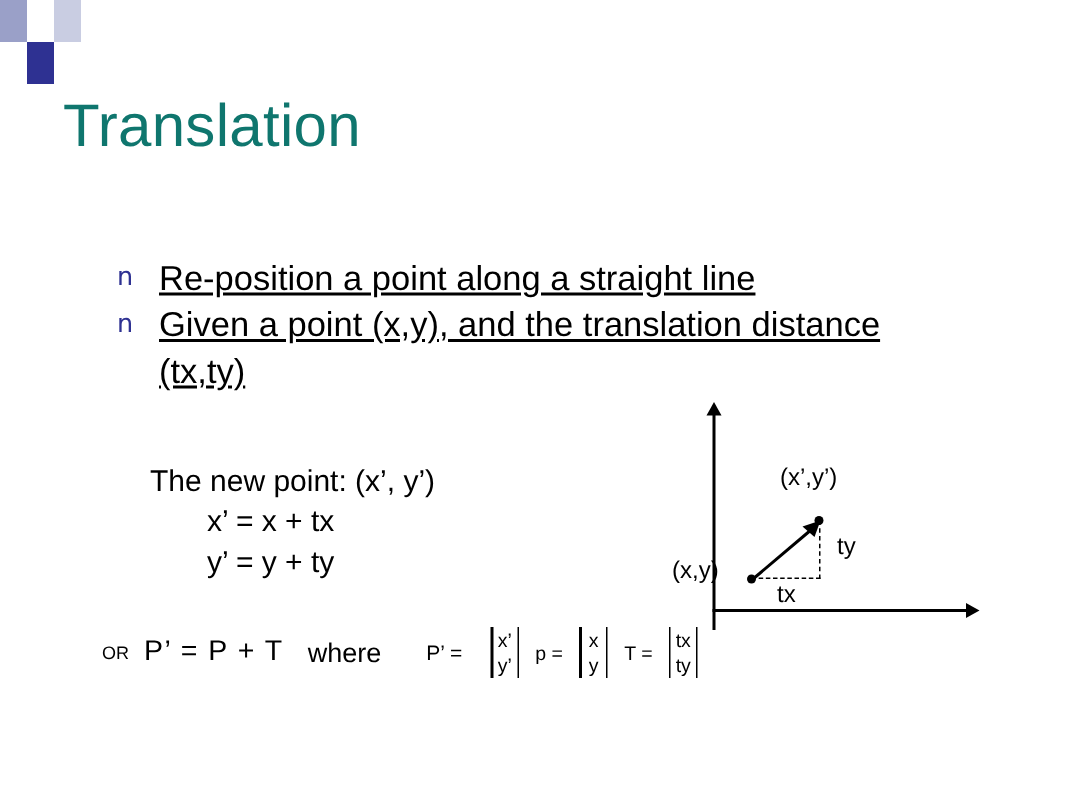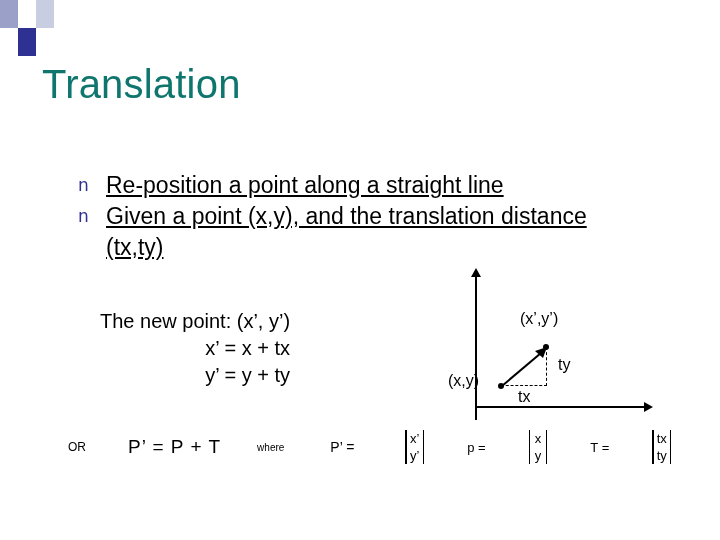--- a/index.html
+++ b/index.html
@@ -72,21 +72,20 @@
   }
 
   
   .newpoint {
     position: absolute;
     left: 100px;
     top: 308px;
     font-size: 20px;
     line-height: 27px;
     color: #000000;
-    text-align: right;
   }
   .newpoint .indent {
     padding-left: 38px;
   }
 
   
   .diagram {
     position: absolute;
     left: 430px;
     top: 272px;
@@ -167,39 +166,38 @@
     top: 75px;
     width: 0;
     height: 39px;
     border-left: 1px dashed #000000;
   }
 
   
   .eqrow {
     position: absolute;
     left: 68px;
-    top: 430px;
+    top: 418px;
     display: flex;
     align-items: center;
     color: #000000;
-    gap: 32px;
   }
   .or {
     font-size: 12px;
     margin-right: 10px;
   }
   .ptpt {
     font-size: 19px;
     letter-spacing: 1px;
-    margin-right: 4px;
+    margin-right: 16px;
     white-space: nowrap;
   }
   .where {
-    font-size: 10px;
-    margin-right: 14px;
+    font-size: 18px;
+    margin-right: 30px;
   }
   .pprime {
     font-size: 14px;
     margin-right: 14px;
     white-space: nowrap;
   }
   .matrix {
     display: inline-flex;
     align-items: center;
     font-size: 13px;

